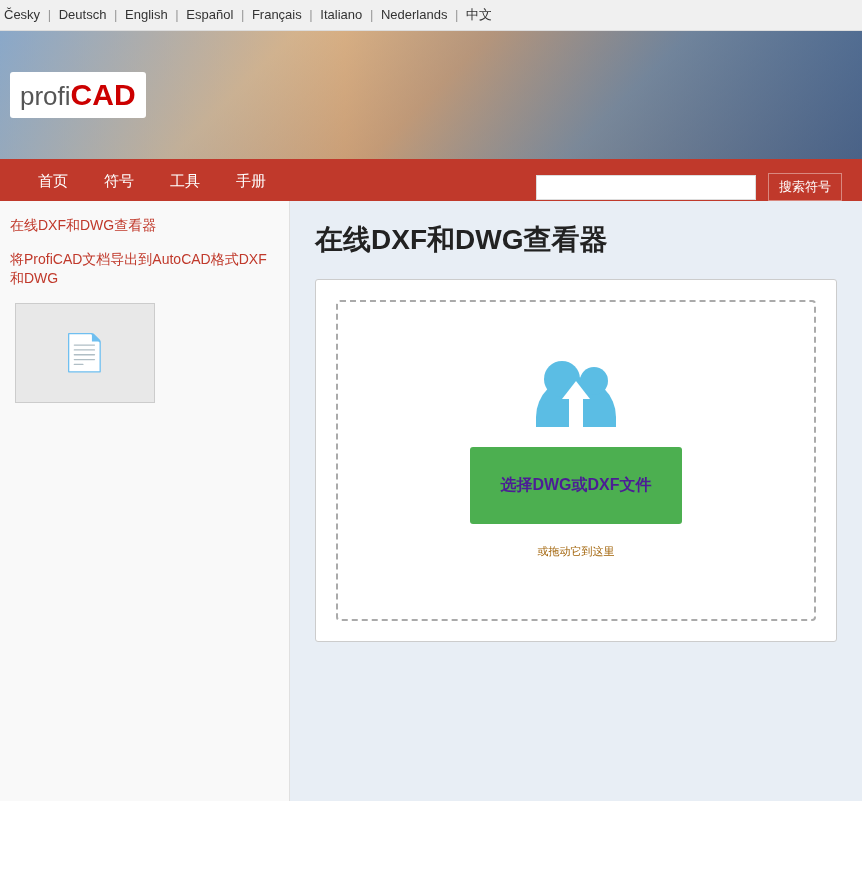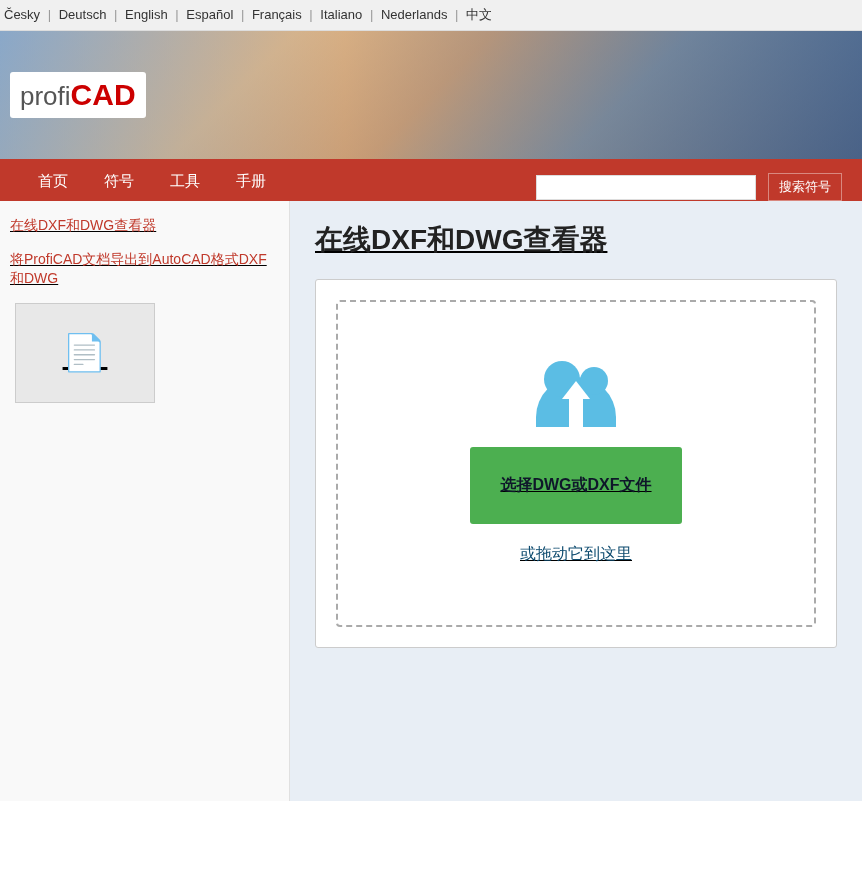--- a/index.html
+++ b/index.html
@@ -89,21 +89,20 @@
       border: 1px solid rgba(255,255,255,0.4);
       padding: 4px 10px;
       cursor: pointer;
       font-size: 13px;
     }
 
     
     .main-layout {
       display: flex;
       min-height: 600px;
-      text-decoration: underline;
     }
 
     
     .sidebar {
       width: 290px;
       min-width: 290px;
       padding: 15px 10px;
       border-right: 1px solid #e0e0e0;
       background: #f9f9f9;
     }
@@ -225,32 +224,32 @@
       width: 0;
       height: 0;
       border-left: 14px solid transparent;
       border-right: 14px solid transparent;
       border-bottom: 18px solid white;
       margin: 0 auto;
     }
 
     .upload-btn {
       background: #4caf50;
-      color: #0f172a;
+      color: #4c1d95;
       border: none;
       padding: 28px 30px;
       font-size: 16px;
       font-weight: bold;
       cursor: pointer;
       border-radius: 3px;
     }
 
     .drag-hint {
-      color: #0c4a6e;
-      font-size: 16px;
+      color: #a16207;
+      font-size: 11px;
     }
   </style>
 </head>
 <body>
 
 <div class="lang-bar">
   <a href="#">Česky</a><span class="sep"> | </span>
   <a href="#">Deutsch</a><span class="sep"> | </span>
   <a href="#">English</a><span class="sep"> | </span>
   <a href="#">Español</a><span class="sep"> | </span>

